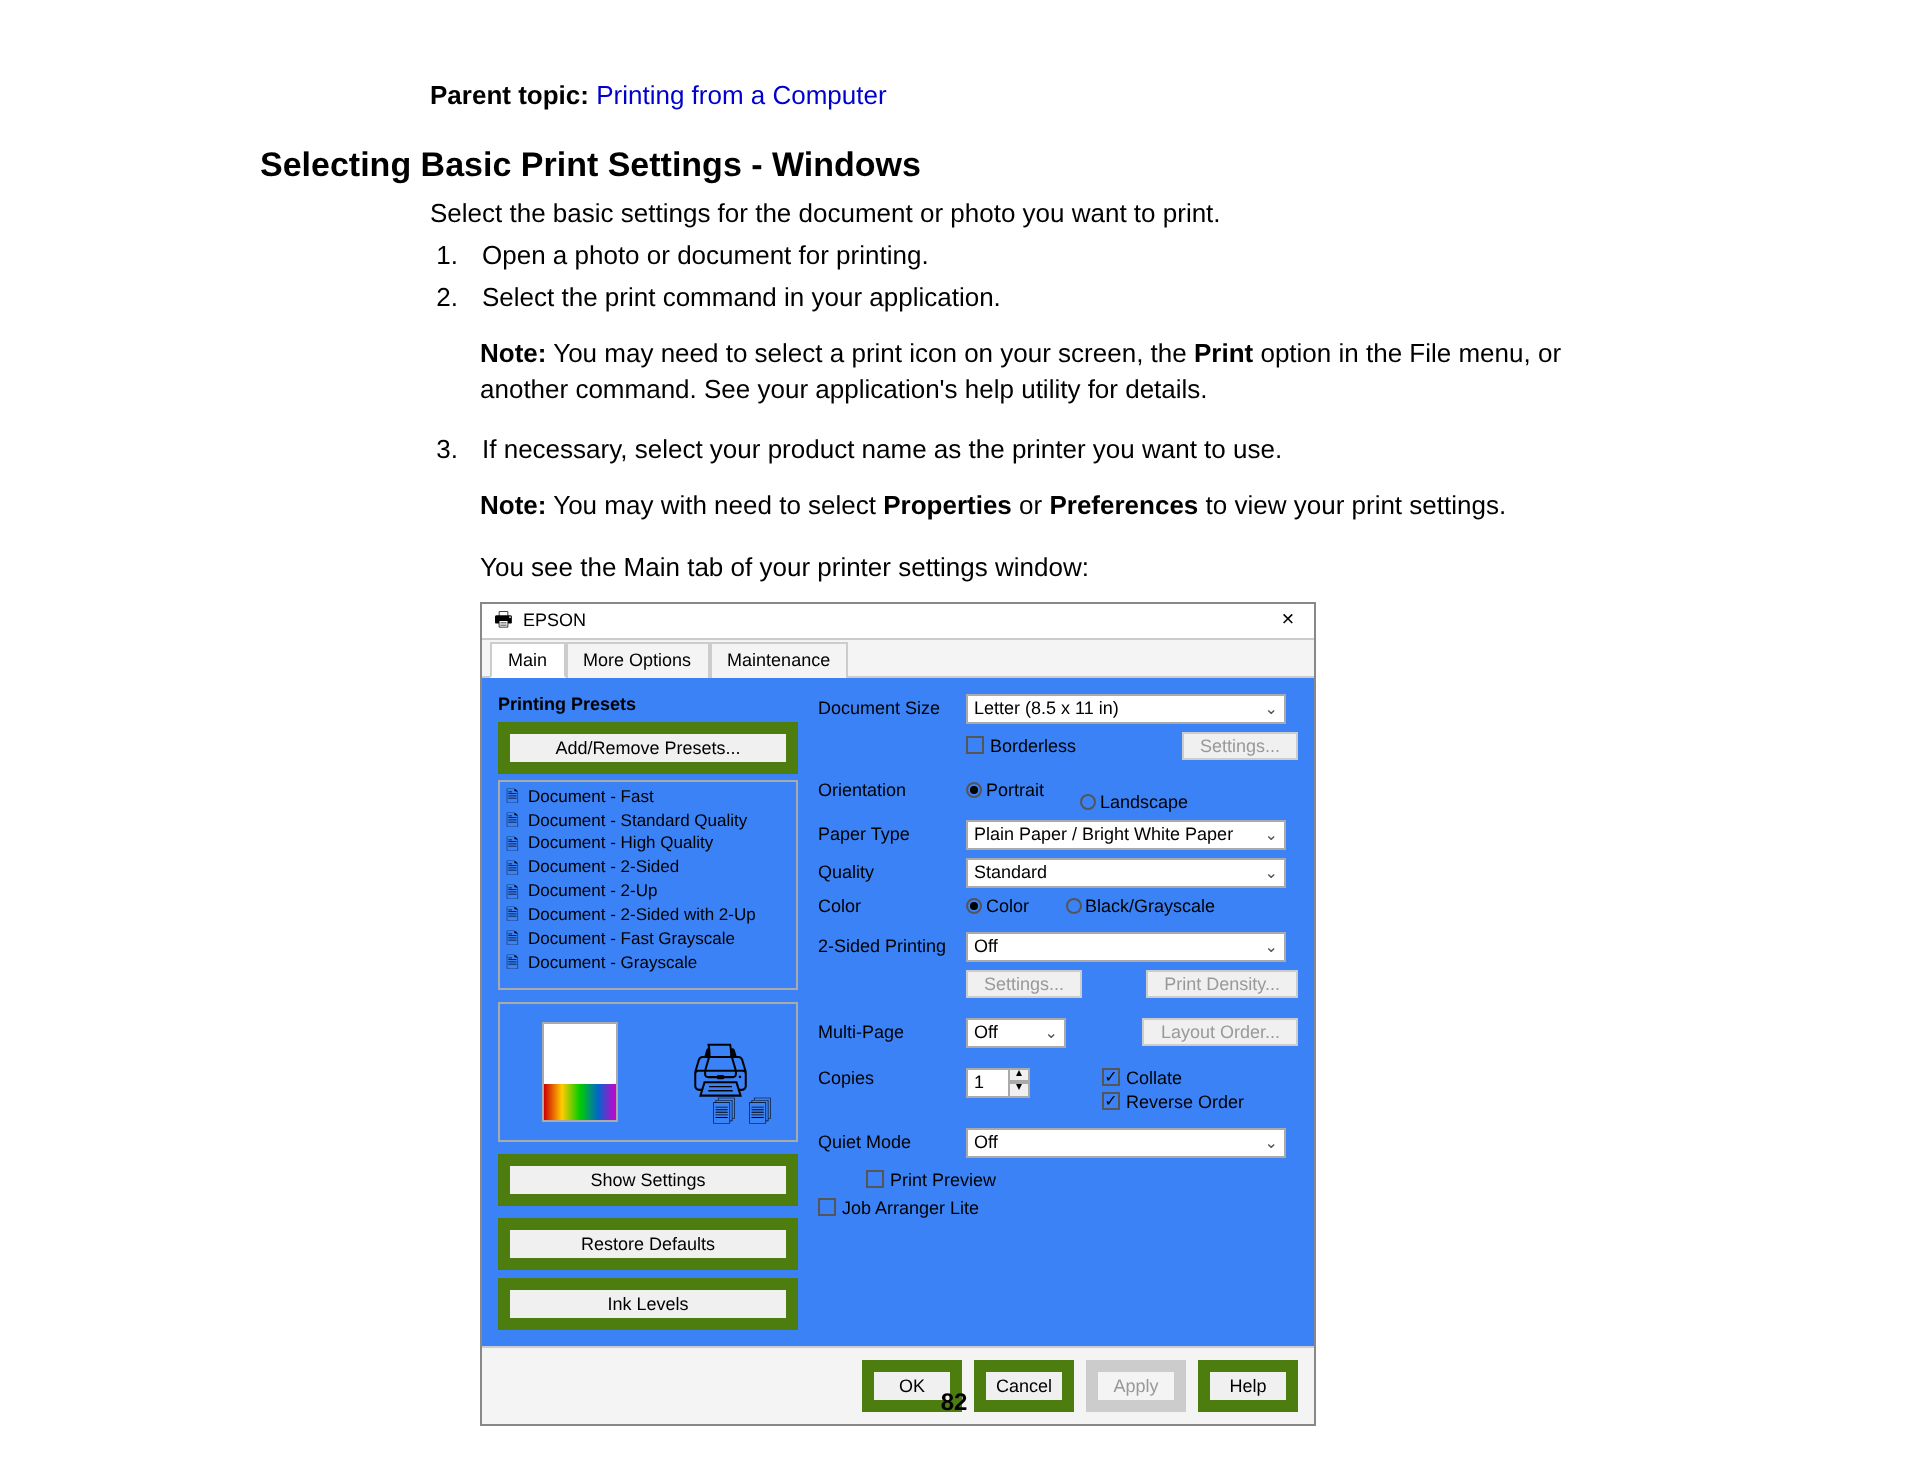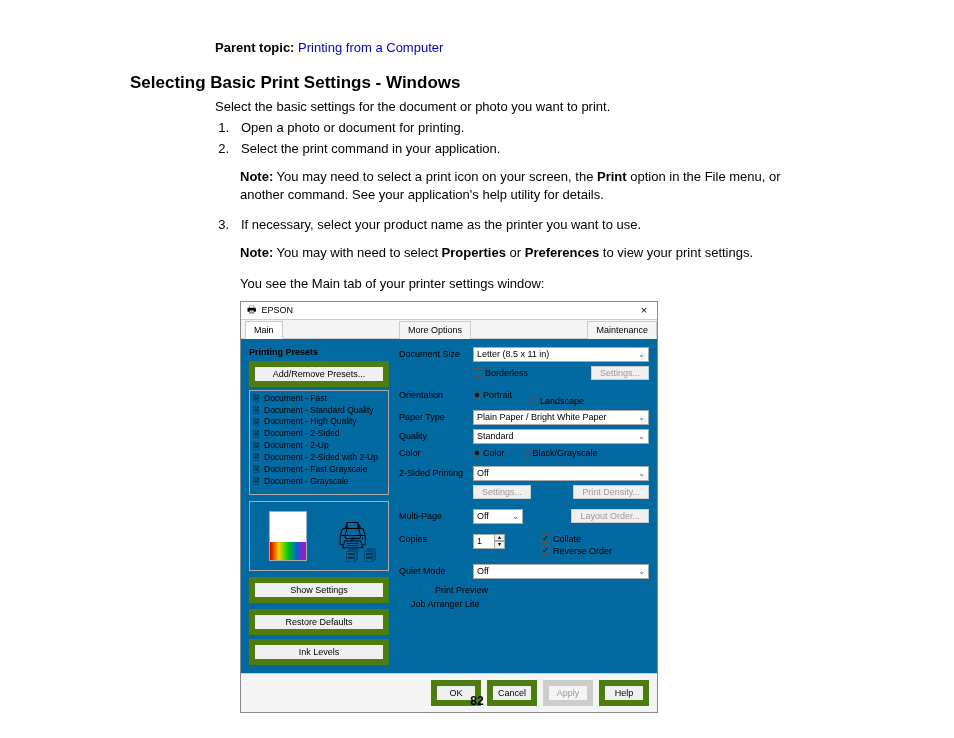--- a/index.html
+++ b/index.html
@@ -69,39 +69,38 @@
   .dlg-titlebar .left { display: flex; align-items: center; gap: 5px; }
   .printer-icon { font-size: 10px; }
   .dlg-close { width: 18px; text-align: center; font-size: 11px; }
   .dlg-tabs {
     display: flex;
     gap: 0;
     padding-left: 4px;
     background: #f4f4f4;
     border-bottom: 1px solid #ccc;
     font-size: 9px;
-    justify-content: space-between;
   }
   .dlg-tab {
     padding: 3px 8px;
     border: 1px solid #ccc;
     border-bottom: none;
     background: #f4f4f4;
     position: relative;
     top: 1px;
   }
   .dlg-tab.active {
     background: #fff;
     border-bottom: 1px solid #fff;
   }
   .dlg-body {
     display: flex;
     gap: 10px;
     padding: 8px;
-    background: #0369a1;
+    background: #3b82f6;
   }
   .dlg-left { width: 150px; display: flex; flex-direction: column; }
   .section-label { font-weight: bold; font-size: 9px; margin-bottom: 4px; }
   .btn {
     border: 6px solid #4d7c0f;
     background: #f0f0f0;
     font-size: 9px;
     text-align: center;
     padding: 2px 0;
     white-space: nowrap;
@@ -144,21 +143,21 @@
     border: 1px solid #aaa;
     height: 15px;
     display: flex;
     align-items: center;
     justify-content: space-between;
     padding: 0 3px;
     font-size: 9px;
     background: #fff;
   }
   .sel .chev { font-size: 8px; color: #555; }
-  .sel.w120 { width: 176px; }
+  .sel.w120 { width: 160px; }
   .sel.w60 { width: 50px; }
   .radio { display: inline-flex; align-items: center; gap: 2px; font-size: 9px; }
   .rbullet { width: 8px; height: 8px; border: 1px solid #555; border-radius: 50%; display: inline-flex; align-items: center; justify-content: center; }
   .rbullet.on::after { content: ""; width: 4px; height: 4px; background: #000; border-radius: 50%; }
   .cb { width: 9px; height: 9px; border: 1px solid #555; display: inline-flex; align-items: center; justify-content: center; font-size: 8px; }
   .cb.on::after { content: "✓"; }
   .btn-sm { border:1px solid #aaa; background:#f0f0f0; font-size:9px; padding:1px 8px; }
   .btn-sm.disabled { color:#999; border-color:#ccc; }
   .spin { display:flex; align-items:center; }
   .spin .nv { border:1px solid #aaa; width:22px; height:15px; display:flex; align-items:center; padding:0 3px; font-size:9px; background:#fff;}

